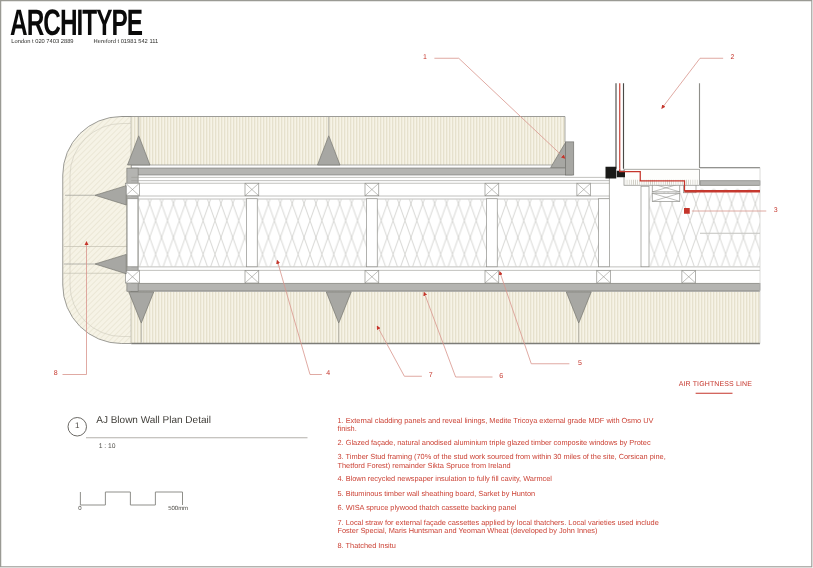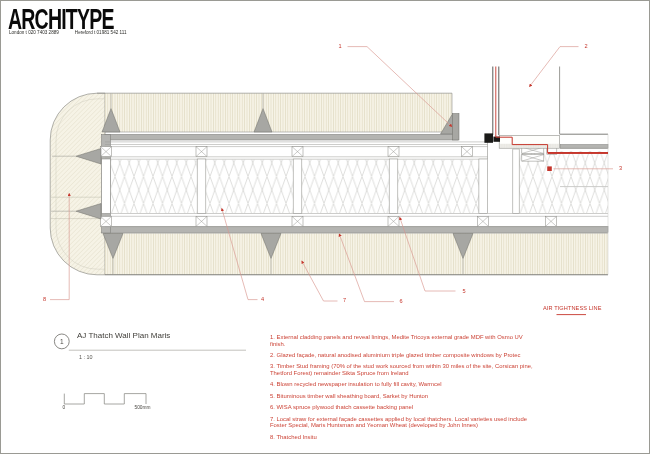--- a/index.html
+++ b/index.html
@@ -216,21 +216,21 @@
   <span class="callout" style="left:619.5px;top:167.8px">3</span>
   <span class="callout" style="left:261.5px;top:299px">4</span>
   <span class="callout" style="left:463px;top:290.5px">5</span>
   <span class="callout" style="left:400px;top:300.6px">6</span>
   <span class="callout" style="left:343.5px;top:300px">7</span>
   <span class="callout" style="left:43.5px;top:298.6px">8</span>
 
   <span class="air-label">AIR TIGHTNESS LINE</span>
 
   <span class="circle-num">1</span>
-  <span class="title">AJ Thatch Wall Plan Maris</span>
+  <span class="title">AJ Blown Wall Plan Detail</span>
   <span class="scale-note">1 : 10</span>
 
   <span class="bar-label" style="left:61.5px;top:403.8px">0</span>
   <span class="bar-label" style="left:133.5px;top:403.8px">500mm</span>
 
   <div class="notes">
     <div class="note">1. External cladding panels and reveal linings, Medite Tricoya external grade MDF with Osmo UV
 finish.</div>
     <div class="note">2. Glazed façade, natural anodised aluminium triple glazed timber composite windows by Protec</div>
     <div class="note">3. Timber Stud framing (70% of the stud work sourced from within 30 miles of the site, Corsican pine,

